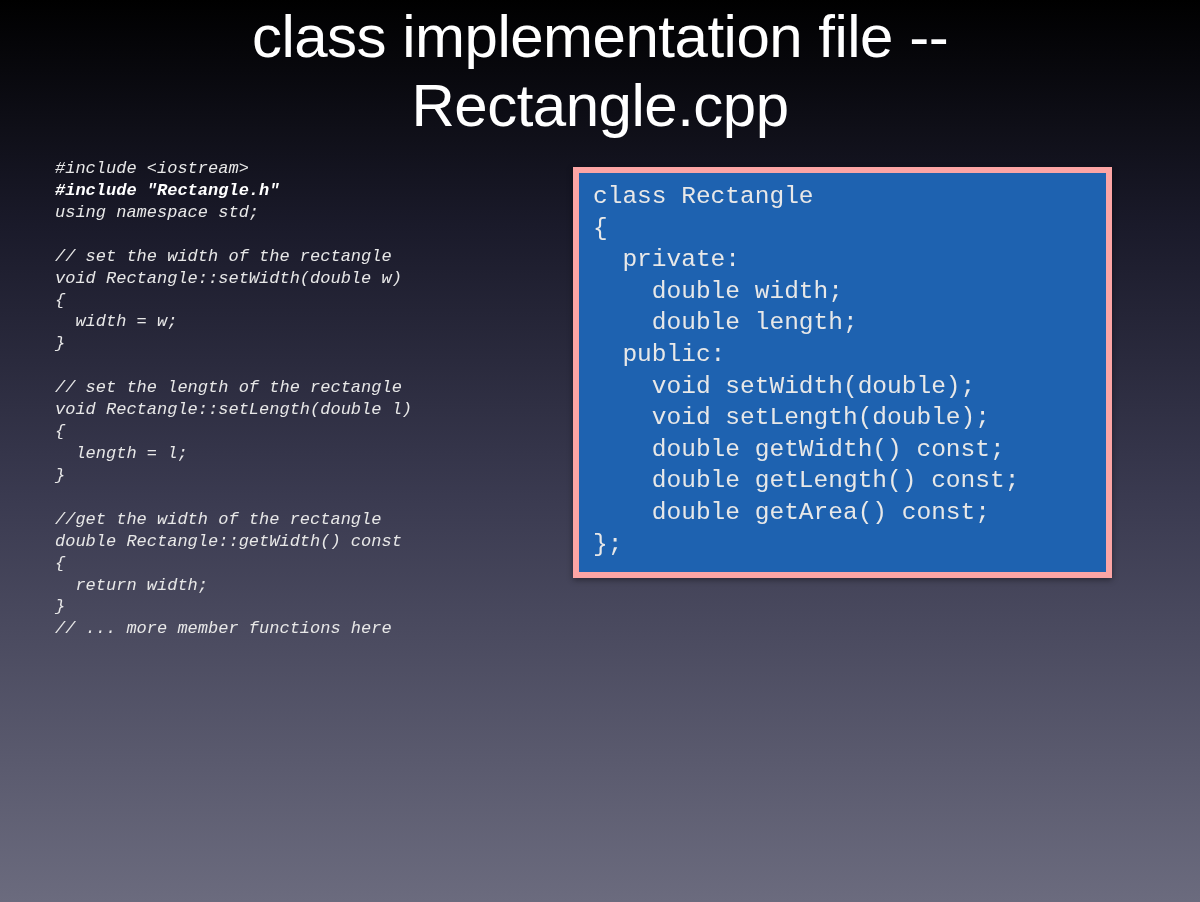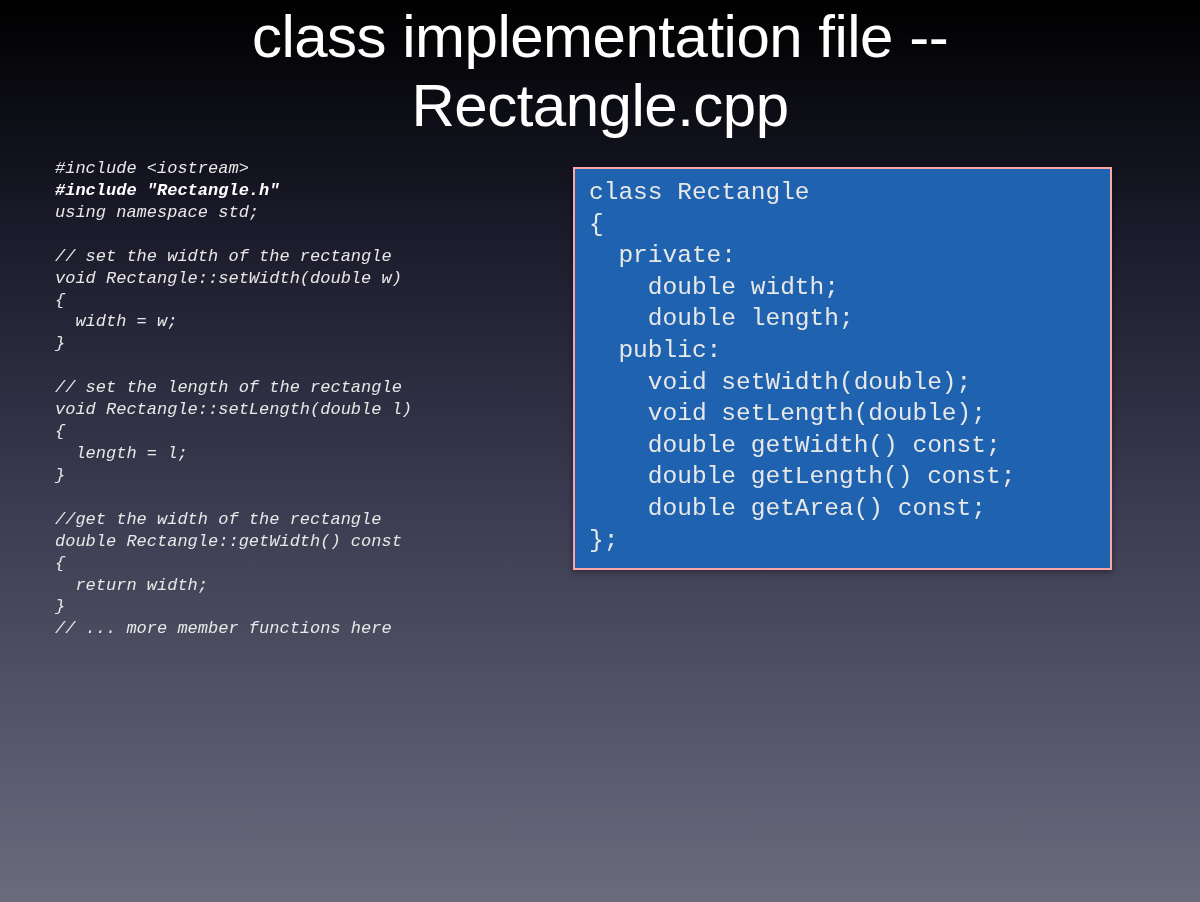--- a/index.html
+++ b/index.html
@@ -42,21 +42,21 @@
     .main-code .bold-line {
       font-weight: 900;
       color: #ffffff;
     }
     .header-box {
       position: absolute;
       top: 167px;
       left: 573px;
       width: 539px;
       background: #1e62b0;
-      border: 2px solid #fca5a5;
+      border: 6px solid #fca5a5;
       padding: 8px 14px 12px 14px;
       font-size: 24.5px;
       line-height: 1.29;
       white-space: pre;
       color: #e8e8e8;
       font-weight: 500;
       box-shadow: 0 2px 6px rgba(0,0,0,0.4);
     }
   </style>
 </head>

